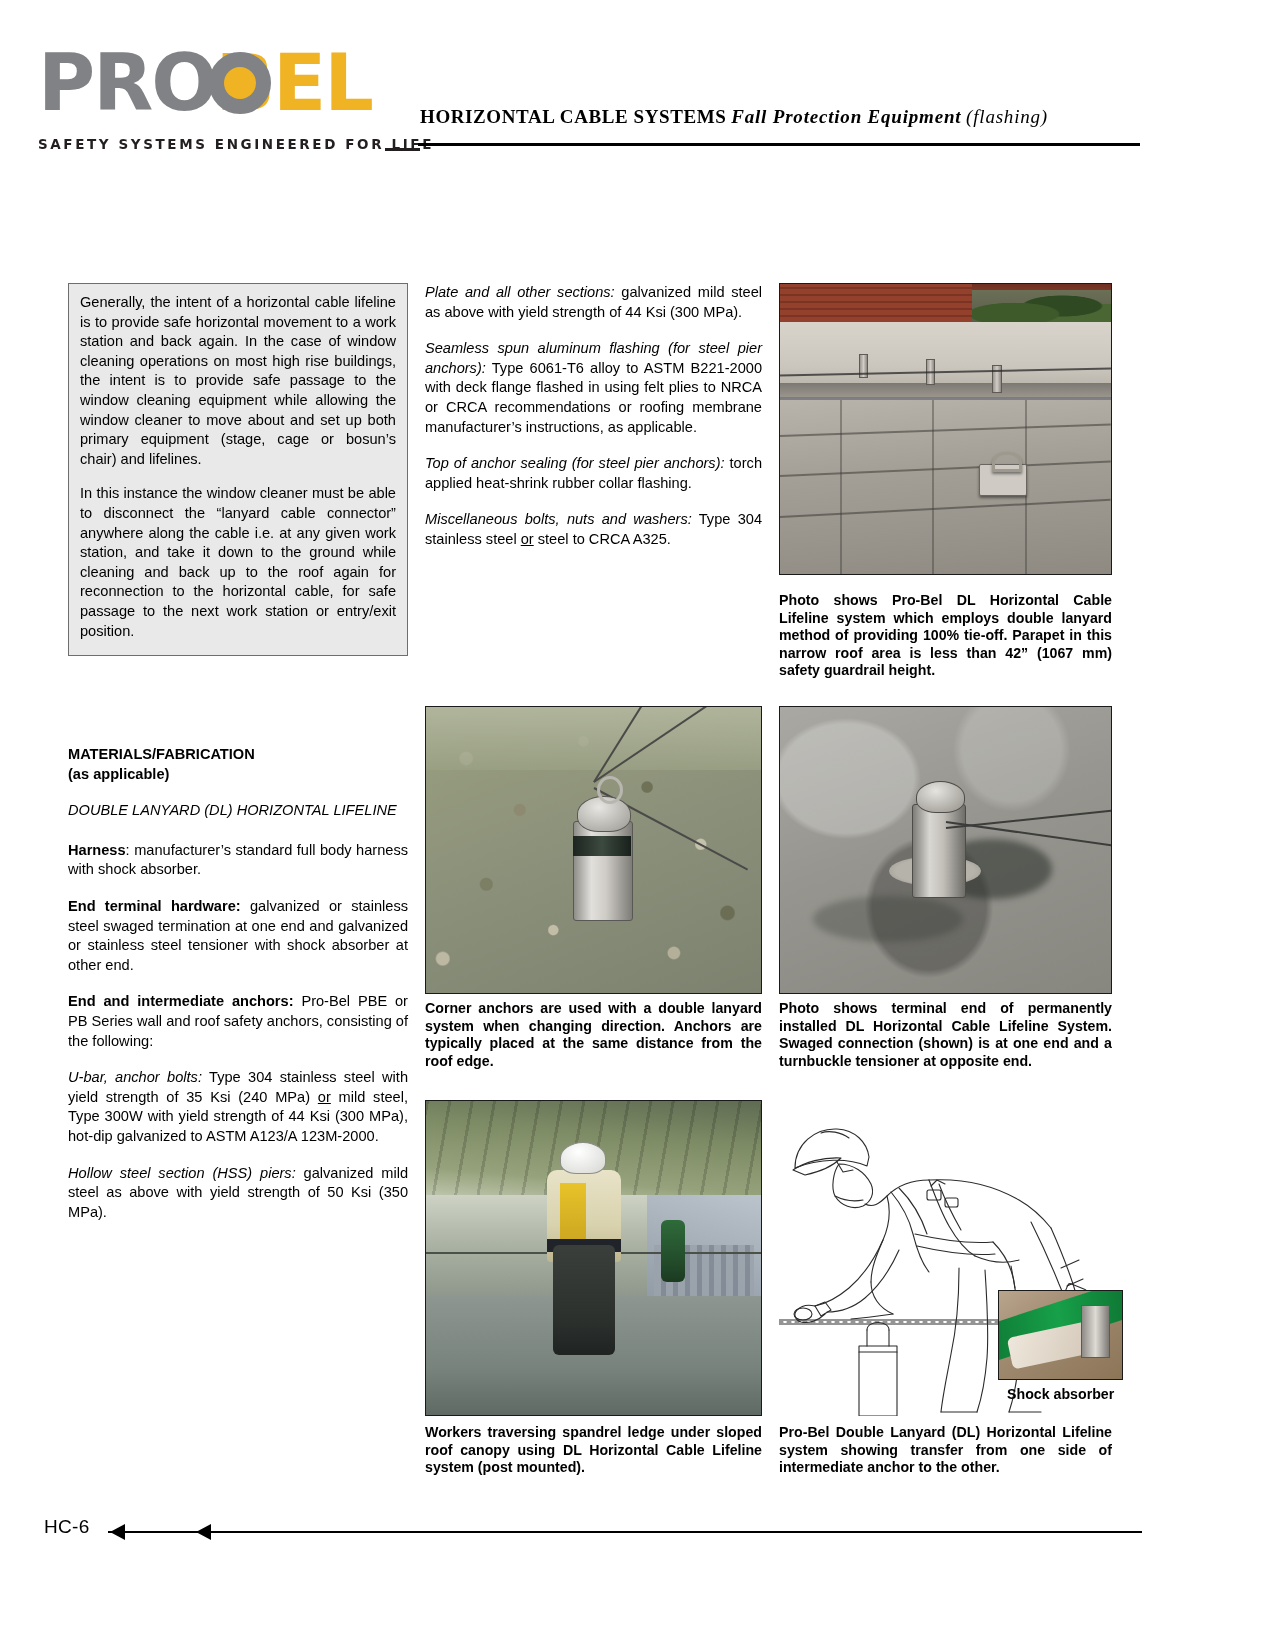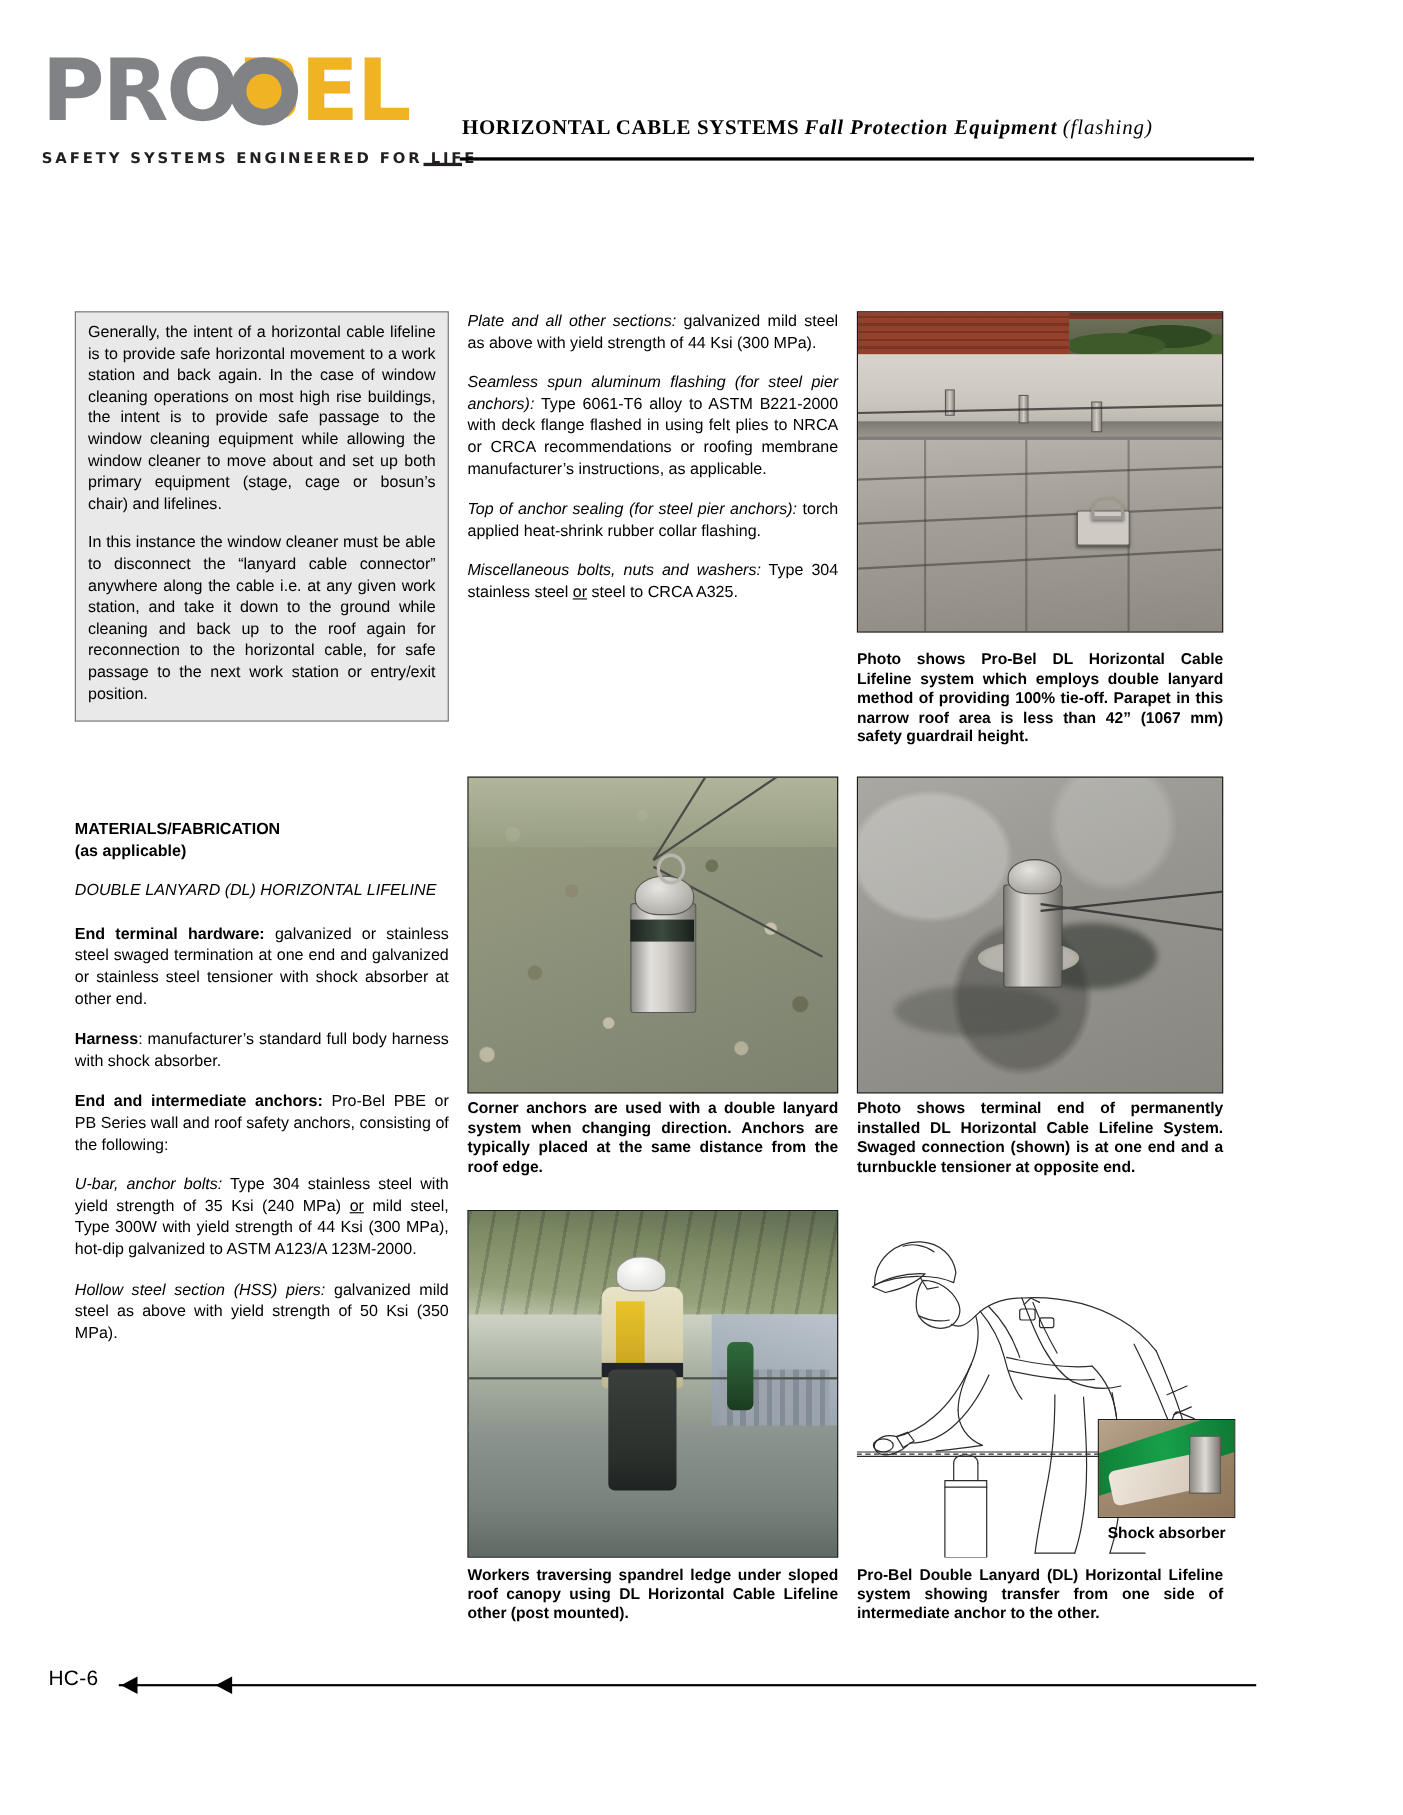--- a/index.html
+++ b/index.html
@@ -255,23 +255,23 @@
   <div class="after-box">
     <p class="blk">
       <span class="bd">MATERIALS/FABRICATION</span><br>
       <span class="bd">(as applicable)</span>
     </p>
 
     <p class="it" style="margin-bottom:20px;">DOUBLE LANYARD (DL) HORIZONTAL LIFELINE</p>
 
 
 
+    <p><span class="bd">Harness</span><span>: manufacturer’s standard full body harness with shock absorber.</span></p>
+
     <p><span class="bd">End terminal hardware:</span><span> galvanized or stainless steel swaged termination at one end and galvanized or stainless steel tensioner with shock absorber at other end.</span></p>
-
-    <p><span class="bd">Harness</span><span>: manufacturer’s standard full body harness with shock absorber.</span></p>
 
     <p><span class="bd">End and intermediate anchors:</span><span> Pro-Bel PBE or PB Series wall and roof safety anchors, consisting of the following:</span></p>
 
     <p><span class="it">U-bar, anchor bolts:</span><span> Type 304 stainless steel with yield strength of 35 Ksi (240 MPa) </span><span class="ul">or</span><span> mild steel, Type 300W with yield strength of 44 Ksi (300 MPa), hot-dip galvanized to ASTM A123/A 123M-2000.</span></p>
 
     <p><span class="it">Hollow steel section (HSS) piers:</span><span> galvanized mild steel as above with yield strength of 50 Ksi (350 MPa).</span></p>
   </div>
 
   <div class="col col-mid">
     <p><span class="it">Plate and all other sections:</span><span> galvanized mild steel as above with yield strength of 44 Ksi (300 MPa).</span></p>
@@ -338,21 +338,21 @@
     <div class="city"></div>
     <div class="floor"></div>
     <div class="cbl" style="left:0;top:48%;width:100%;"></div>
     <div class="torso"></div>
     <div class="vest"></div>
     <div class="helmet"></div>
     <div class="belt"></div>
     <div class="legs"></div>
     <div class="person2"></div>
   </div>
-  <div class="cap cap4">Workers traversing spandrel ledge under sloped roof canopy using DL Horizontal Cable Lifeline other (post mounted).</div>
+  <div class="cap cap4">Workers traversing spandrel ledge under sloped roof canopy using DL Horizontal Cable Lifeline system (post mounted).</div>
 
   <div class="draw">
     <svg width="333" height="316" viewBox="0 0 333 316">
       <g fill="none" stroke="#2b2b2b" stroke-width="1.1" stroke-linejoin="round" stroke-linecap="round">
 
         <path d="M16 68 C16 44,36 28,58 29 C76 30,88 42,90 57 L88 66 C70 58,40 58,16 68 Z"></path>
         <path d="M14 70 C26 62,44 57,62 58 C54 66,40 72,26 75 Z"></path>
         <path d="M42 33 C50 30,62 32,70 38"></path>
         <path d="M58 62 l6 10 l10 -2"></path>
 

